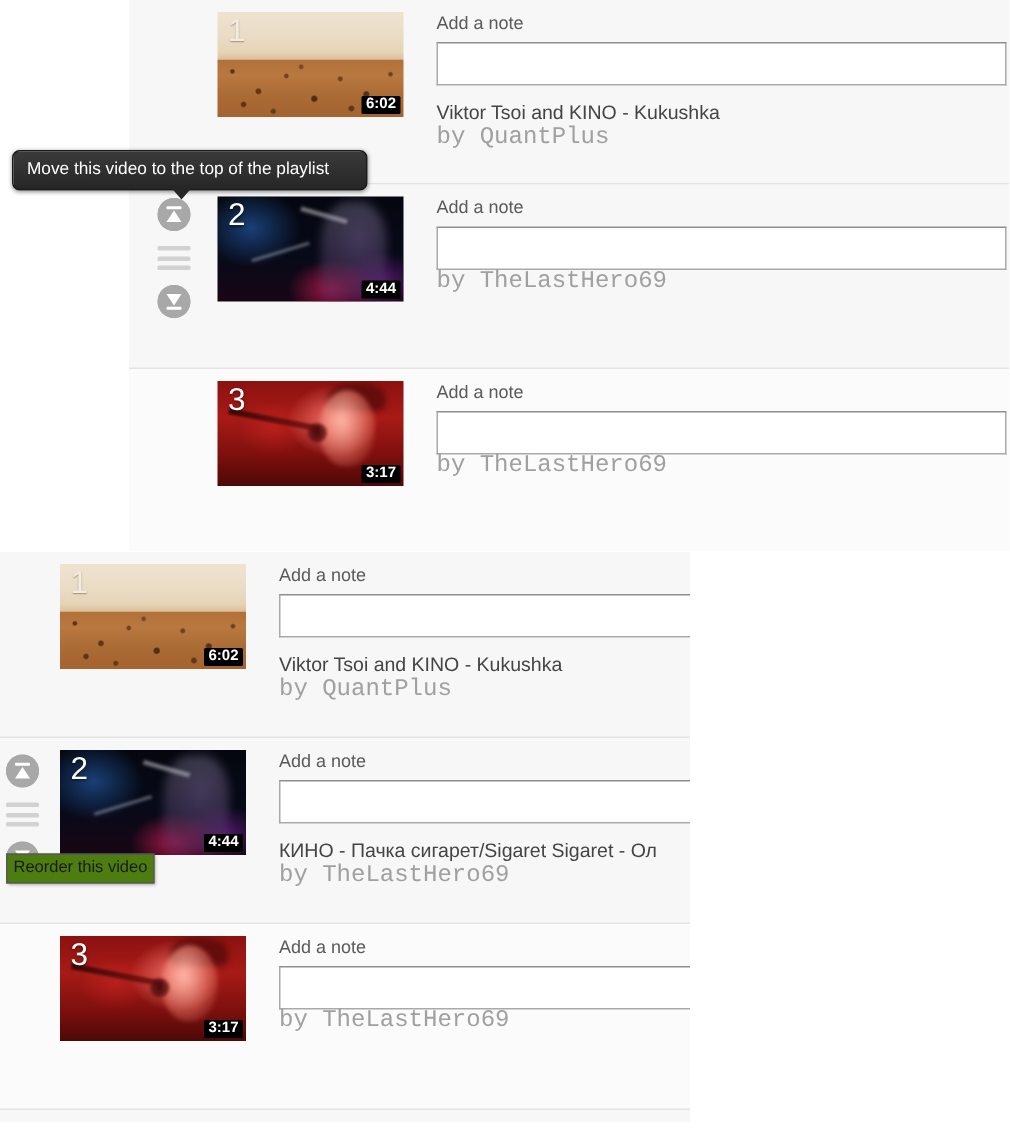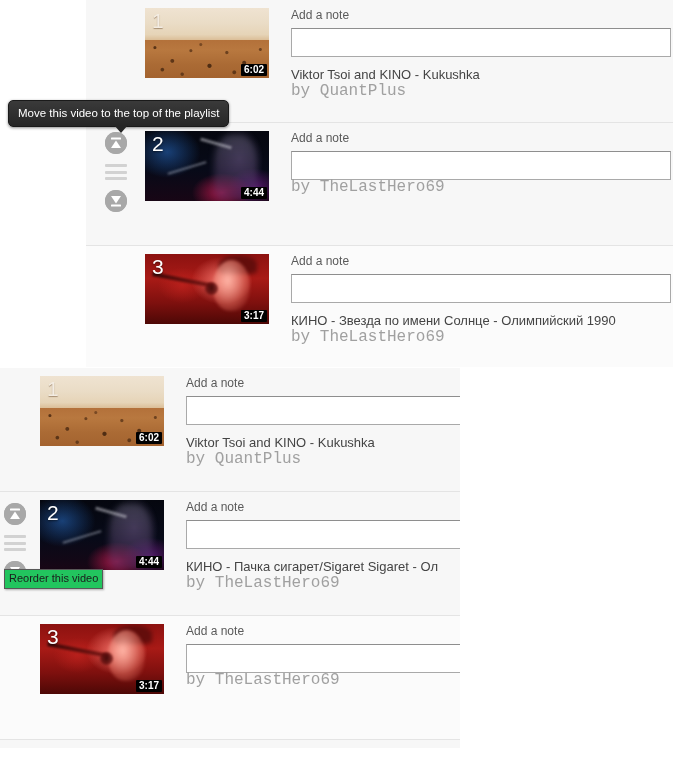--- a/index.html
+++ b/index.html
@@ -260,21 +260,21 @@
 
   
   
   .tooltip-dark {
     position: absolute;
     background: #2b2b2b;
     background: linear-gradient(to bottom, #3a3a3a 0%, #262626 100%);
     color: #ffffff;
     font-size: 11.5px;
     line-height: 14px;
-    padding: 5px 9px 6px 9px;
+    padding: 5px 25px 6px 9px;
     border-radius: 5px;
     border: 1px solid #1a1a1a;
     box-shadow: 0 1px 3px rgba(0,0,0,.45);
     white-space: nowrap;
     font-family: "Liberation Sans", sans-serif;
     z-index: 50;
   }
   .tooltip-dark::after {
     content: "";
     position: absolute;
@@ -282,21 +282,21 @@
     bottom: -7px;
     width: 0; height: 0;
     border-left: 7px solid transparent;
     border-right: 7px solid transparent;
     border-top: 8px solid #262626;
   }
 
   
   .tooltip-native {
     position: absolute;
-    background: #22c55e;
+    background: #4d7c0f;
     color: #1b1b1b;
     font-size: 11px;
     line-height: 13px;
     padding: 2px 4px 3px 4px;
     border: 1px solid #585858;
     box-shadow: 1px 1px 2px rgba(0,0,0,.30);
     white-space: nowrap;
     font-family: "Liberation Sans", sans-serif;
     z-index: 60;
   }
@@ -346,21 +346,20 @@
         <div class="face"></div>
         <div class="micarm"></div>
         <div class="michead"></div>
         <span class="thumb-index">3</span>
         <span class="thumb-time">3:17</span>
       </div>
     </div>
     <div class="meta">
       <div class="note-label">Add a note</div>
       <input class="note-input" type="text" value="" style="">
-      <div class="video-title">КИНО - Звезда по имени Солнце - Олимпийский 1990</div>
       <div class="video-by">by TheLastHero69</div>
     </div>
   </div>
 </div>
 
 <div class="rail" style="left:101px; top:132px;">
   <div class="rail-btn">
     <svg width="22" height="22" viewBox="0 0 22 22" aria-hidden="true">
       <circle cx="11" cy="11" r="11" fill="#a8a8a8"></circle>
       <rect x="6" y="5.5" width="10" height="2" rx="0.6" fill="#ffffff"></rect>

